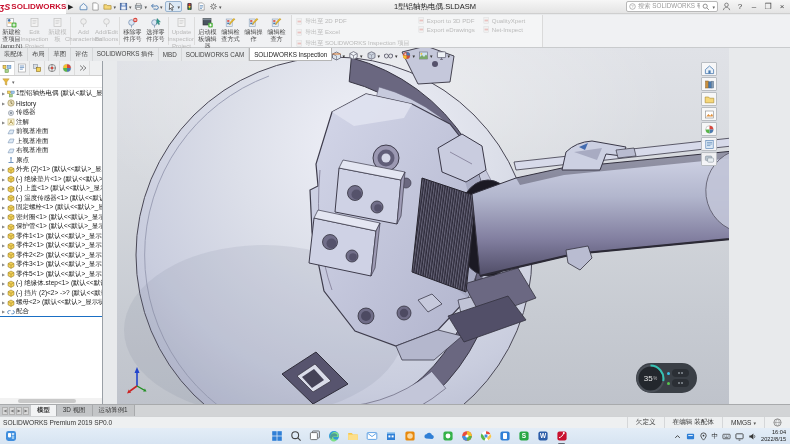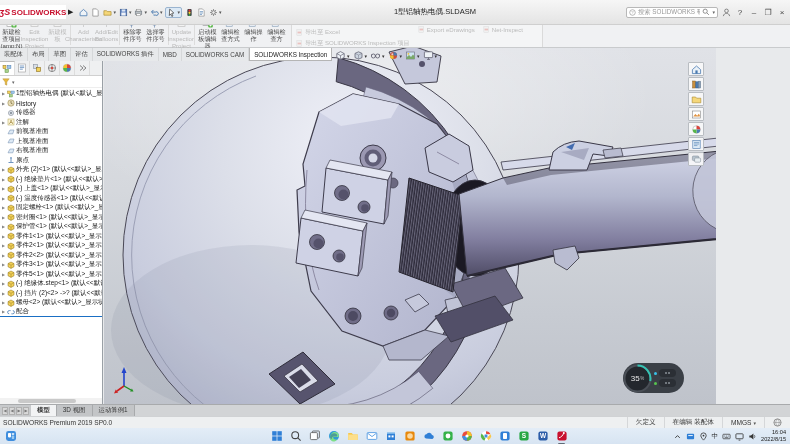--- a/index.html
+++ b/index.html
@@ -1,20 +1,20 @@
 <!DOCTYPE html>
 <html><head>
 <meta charset="utf-8">
 <style>
 *{margin:0;padding:0;box-sizing:border-box}
 html,body{width:790px;height:444px;overflow:hidden}
 body{font-family:"Liberation Sans","DejaVu Sans",sans-serif}
 #app{position:relative;width:790px;height:444px;background:#e8eaec;font-size:7px;color:#333}
 
-#titlebar{position:absolute;left:0;top:0;width:790px;height:25px;background:linear-gradient(#f6f6f6,#e4e4e4);border-bottom:1px solid #cfcfcf;display:flex;align-items:center;z-index:30}
+#titlebar{position:absolute;left:0;top:0;width:790px;height:14px;background:linear-gradient(#f6f6f6,#e4e4e4);border-bottom:1px solid #cfcfcf;display:flex;align-items:center;z-index:30}
 #logo{width:66px;height:14px;background:#fff;display:flex;align-items:center;justify-content:center;font-size:8px;font-weight:bold;color:#c8102e}
 #logo .ds{font-style:italic;margin-right:1px;font-size:9px}
 #flyout{font-size:7px;color:#222;margin:0 6px 0 2px}
 #qat{display:flex;align-items:center;gap:3px}
 #qat .qbtn{display:flex;align-items:center;gap:1px}
 #qat .qbtn.pressed{border:1px solid #9ab4d0;background:#dce9f5;border-radius:2px;padding:0 1px}
 #qat svg{width:9px;height:9px;display:block}
 #qat .caret{font-size:5px;color:#555}
 #wintitle{position:absolute;left:0;right:0;text-align:center;transform:translateX(40px);font-size:7.5px;color:#222;pointer-events:none}
 #titleright{margin-left:auto;display:flex;align-items:center;gap:4px;padding-right:3px}
@@ -48,21 +48,21 @@
 #filterrow .caret{font-size:5px;color:#666}
 #tree{flex:1;overflow:hidden;padding-top:1px}
 .trow{height:9.5px;display:flex;align-items:center;gap:1px;padding-left:2px;white-space:nowrap;overflow:hidden}
 .trow .arr{width:4px;font-size:4px;color:#888;flex:none}
 .trow .tic{width:8px;height:8px;flex:none}
 .trow .tlb{font-size:6.5px;color:#1a1a1a}
 .trow.mates-line{border-bottom:1.5px solid #1a6fc4}
 #panelscroll{height:6px;position:relative;background:#f2f2f2;margin-top:auto}
 #panelscroll .thumb{position:absolute;left:18px;top:1px;width:58px;height:4px;background:#c9c9c9;border-radius:2px}
 
-#viewport{position:absolute;left:104px;top:48px;width:612px;height:356px;background:radial-gradient(ellipse 420px 200px at 42% 14%, rgba(255,255,255,.45), rgba(255,255,255,0) 70%),linear-gradient(180deg,#e0e2e7 0%,#d5d8dd 40%,#c7cbd2 75%,#bfc3cb 100%);z-index:5;overflow:hidden}
+#viewport{position:absolute;left:117px;top:48px;width:612px;height:356px;background:radial-gradient(ellipse 420px 200px at 42% 14%, rgba(255,255,255,.45), rgba(255,255,255,0) 70%),linear-gradient(180deg,#e0e2e7 0%,#d5d8dd 40%,#c7cbd2 75%,#bfc3cb 100%);z-index:5;overflow:hidden}
 #modelsvg{position:absolute;left:0;top:0;width:687px;height:356px}
 
 #headsup{position:absolute;left:182px;top:2px;display:flex;align-items:center;gap:3px;z-index:8}
 .hbtn{display:flex;align-items:center;gap:1px}
 .hbtn svg{width:11px;height:11px}
 .hbtn .caret{font-size:5px;color:#333}
 
 #taskpane{position:absolute;right:11px;top:14px;width:17px;display:flex;flex-direction:column;gap:1px;z-index:8}
 .tpbtn{width:16px;height:14px;background:rgba(248,249,250,.92);border:1px solid #b9bdc2;border-radius:1px;display:flex;align-items:center;justify-content:center}
 .tpbtn svg{width:11px;height:11px}

